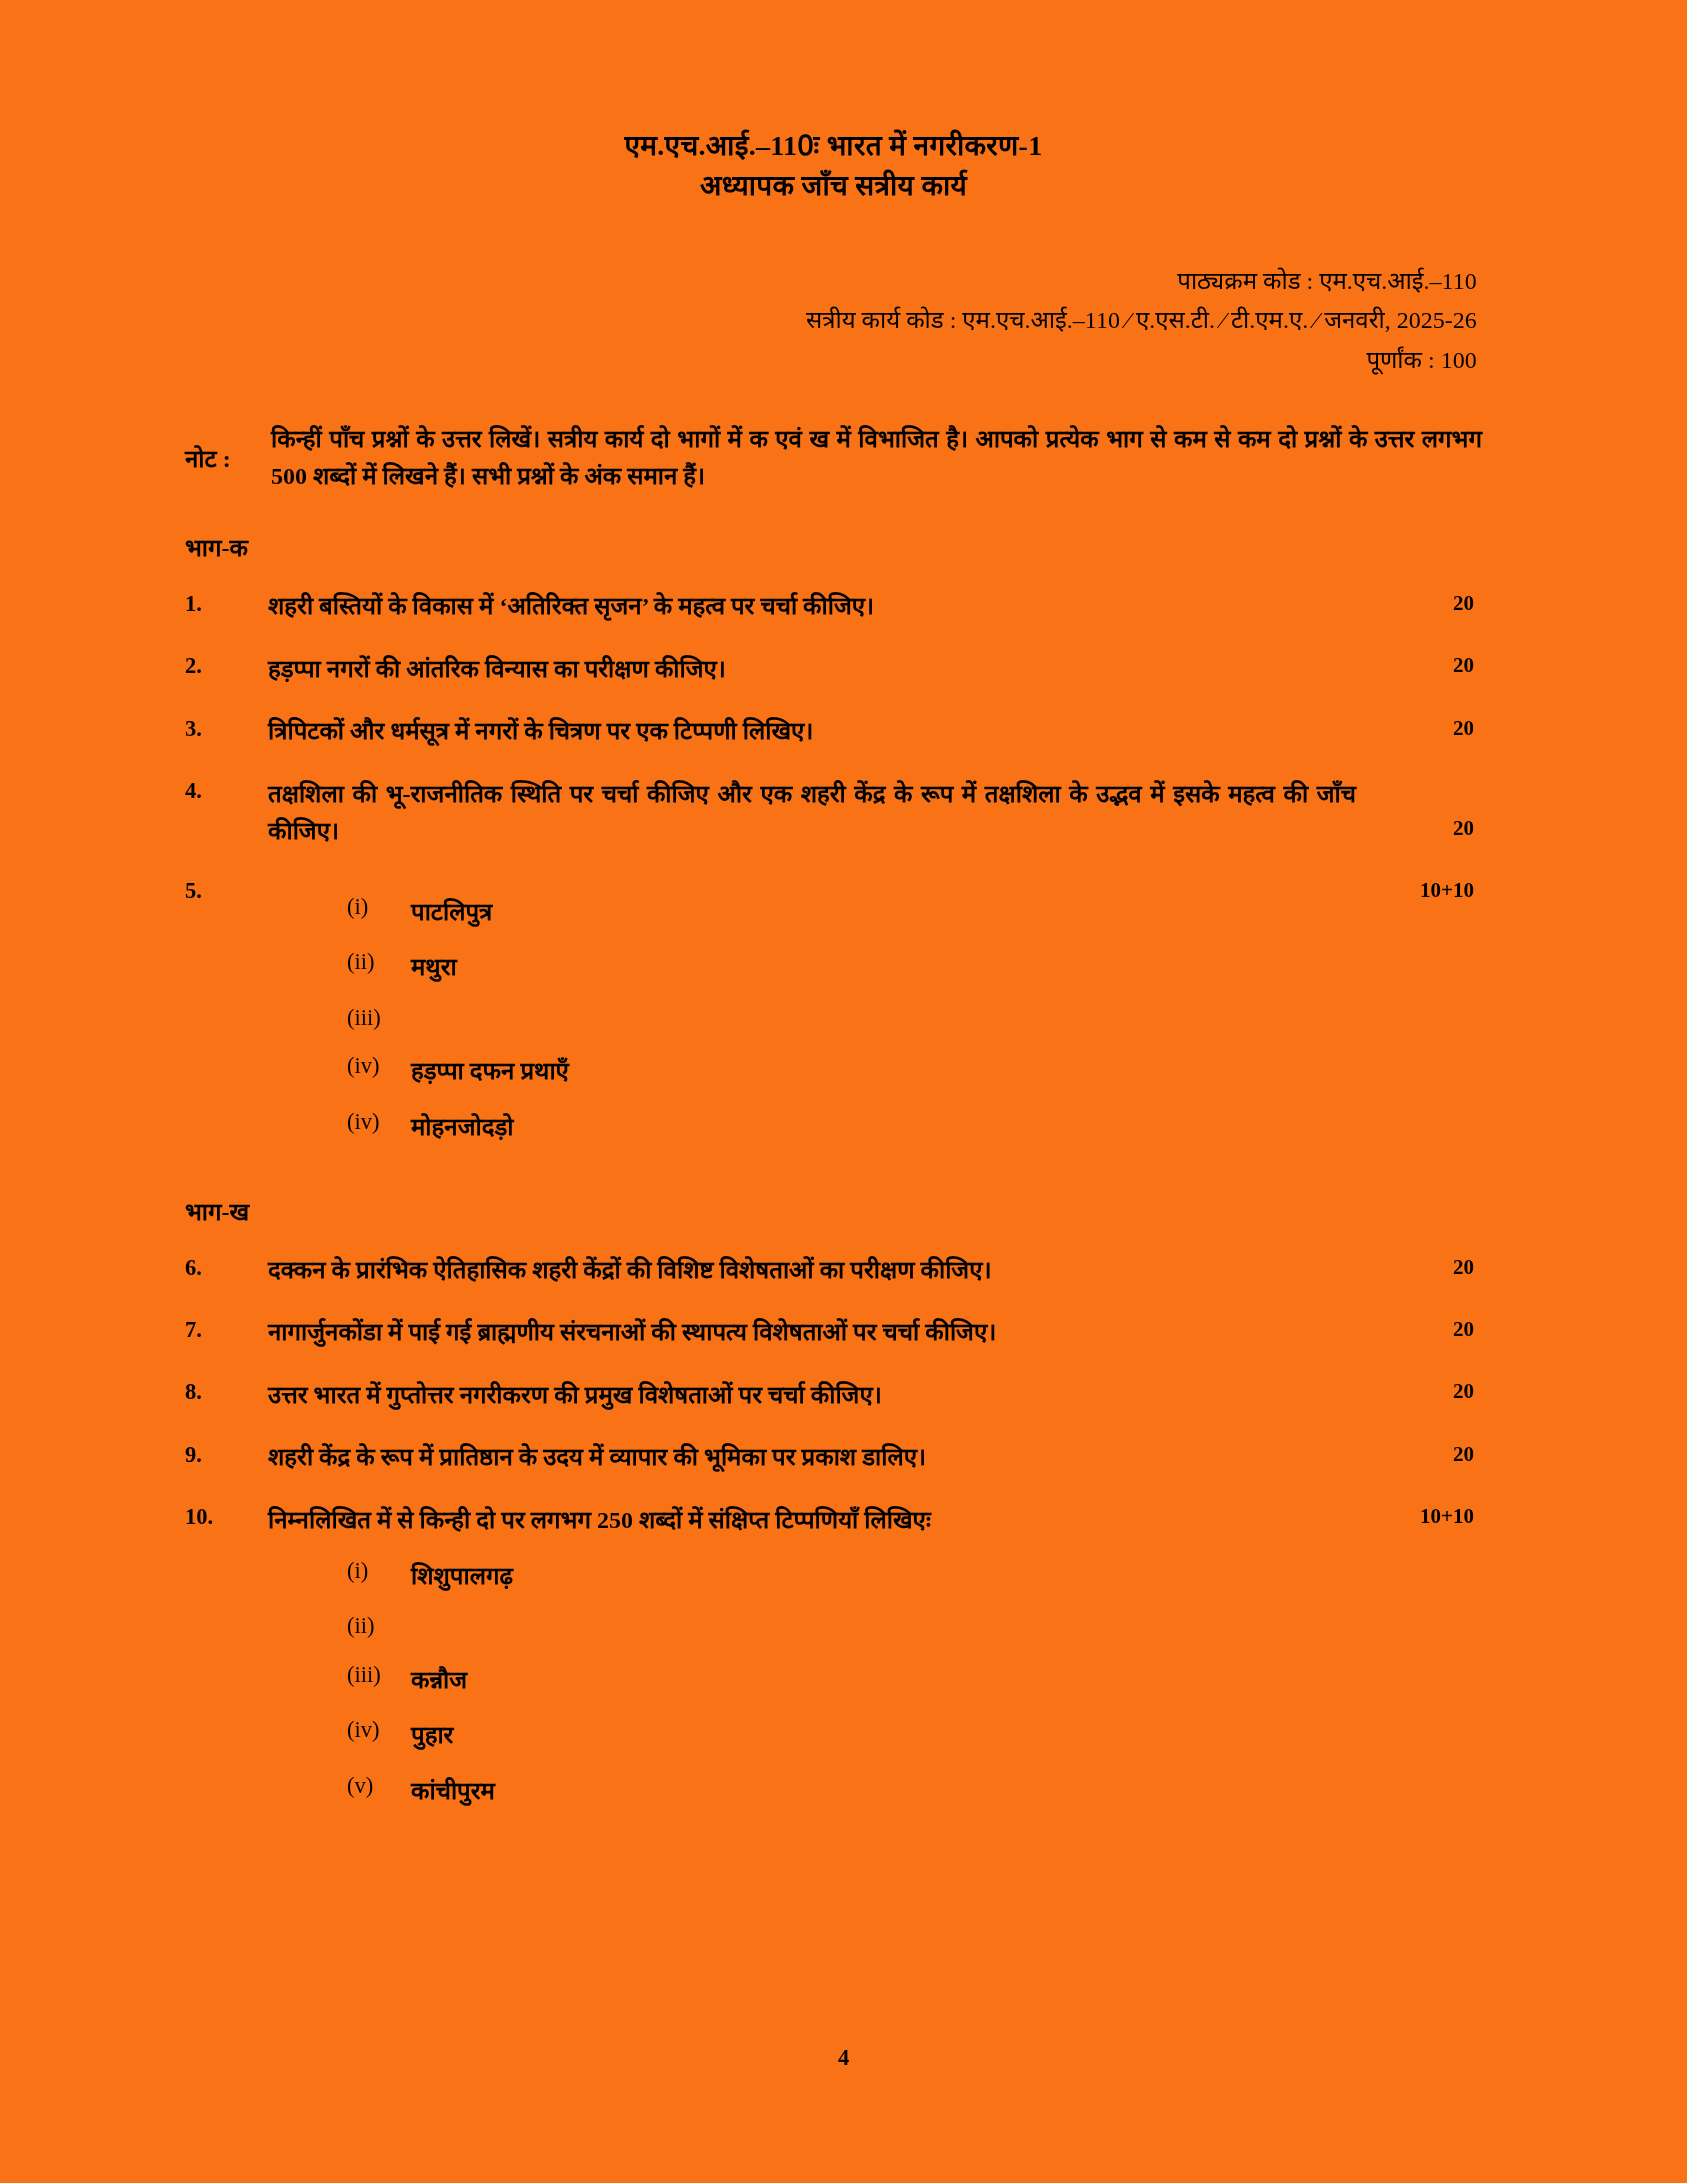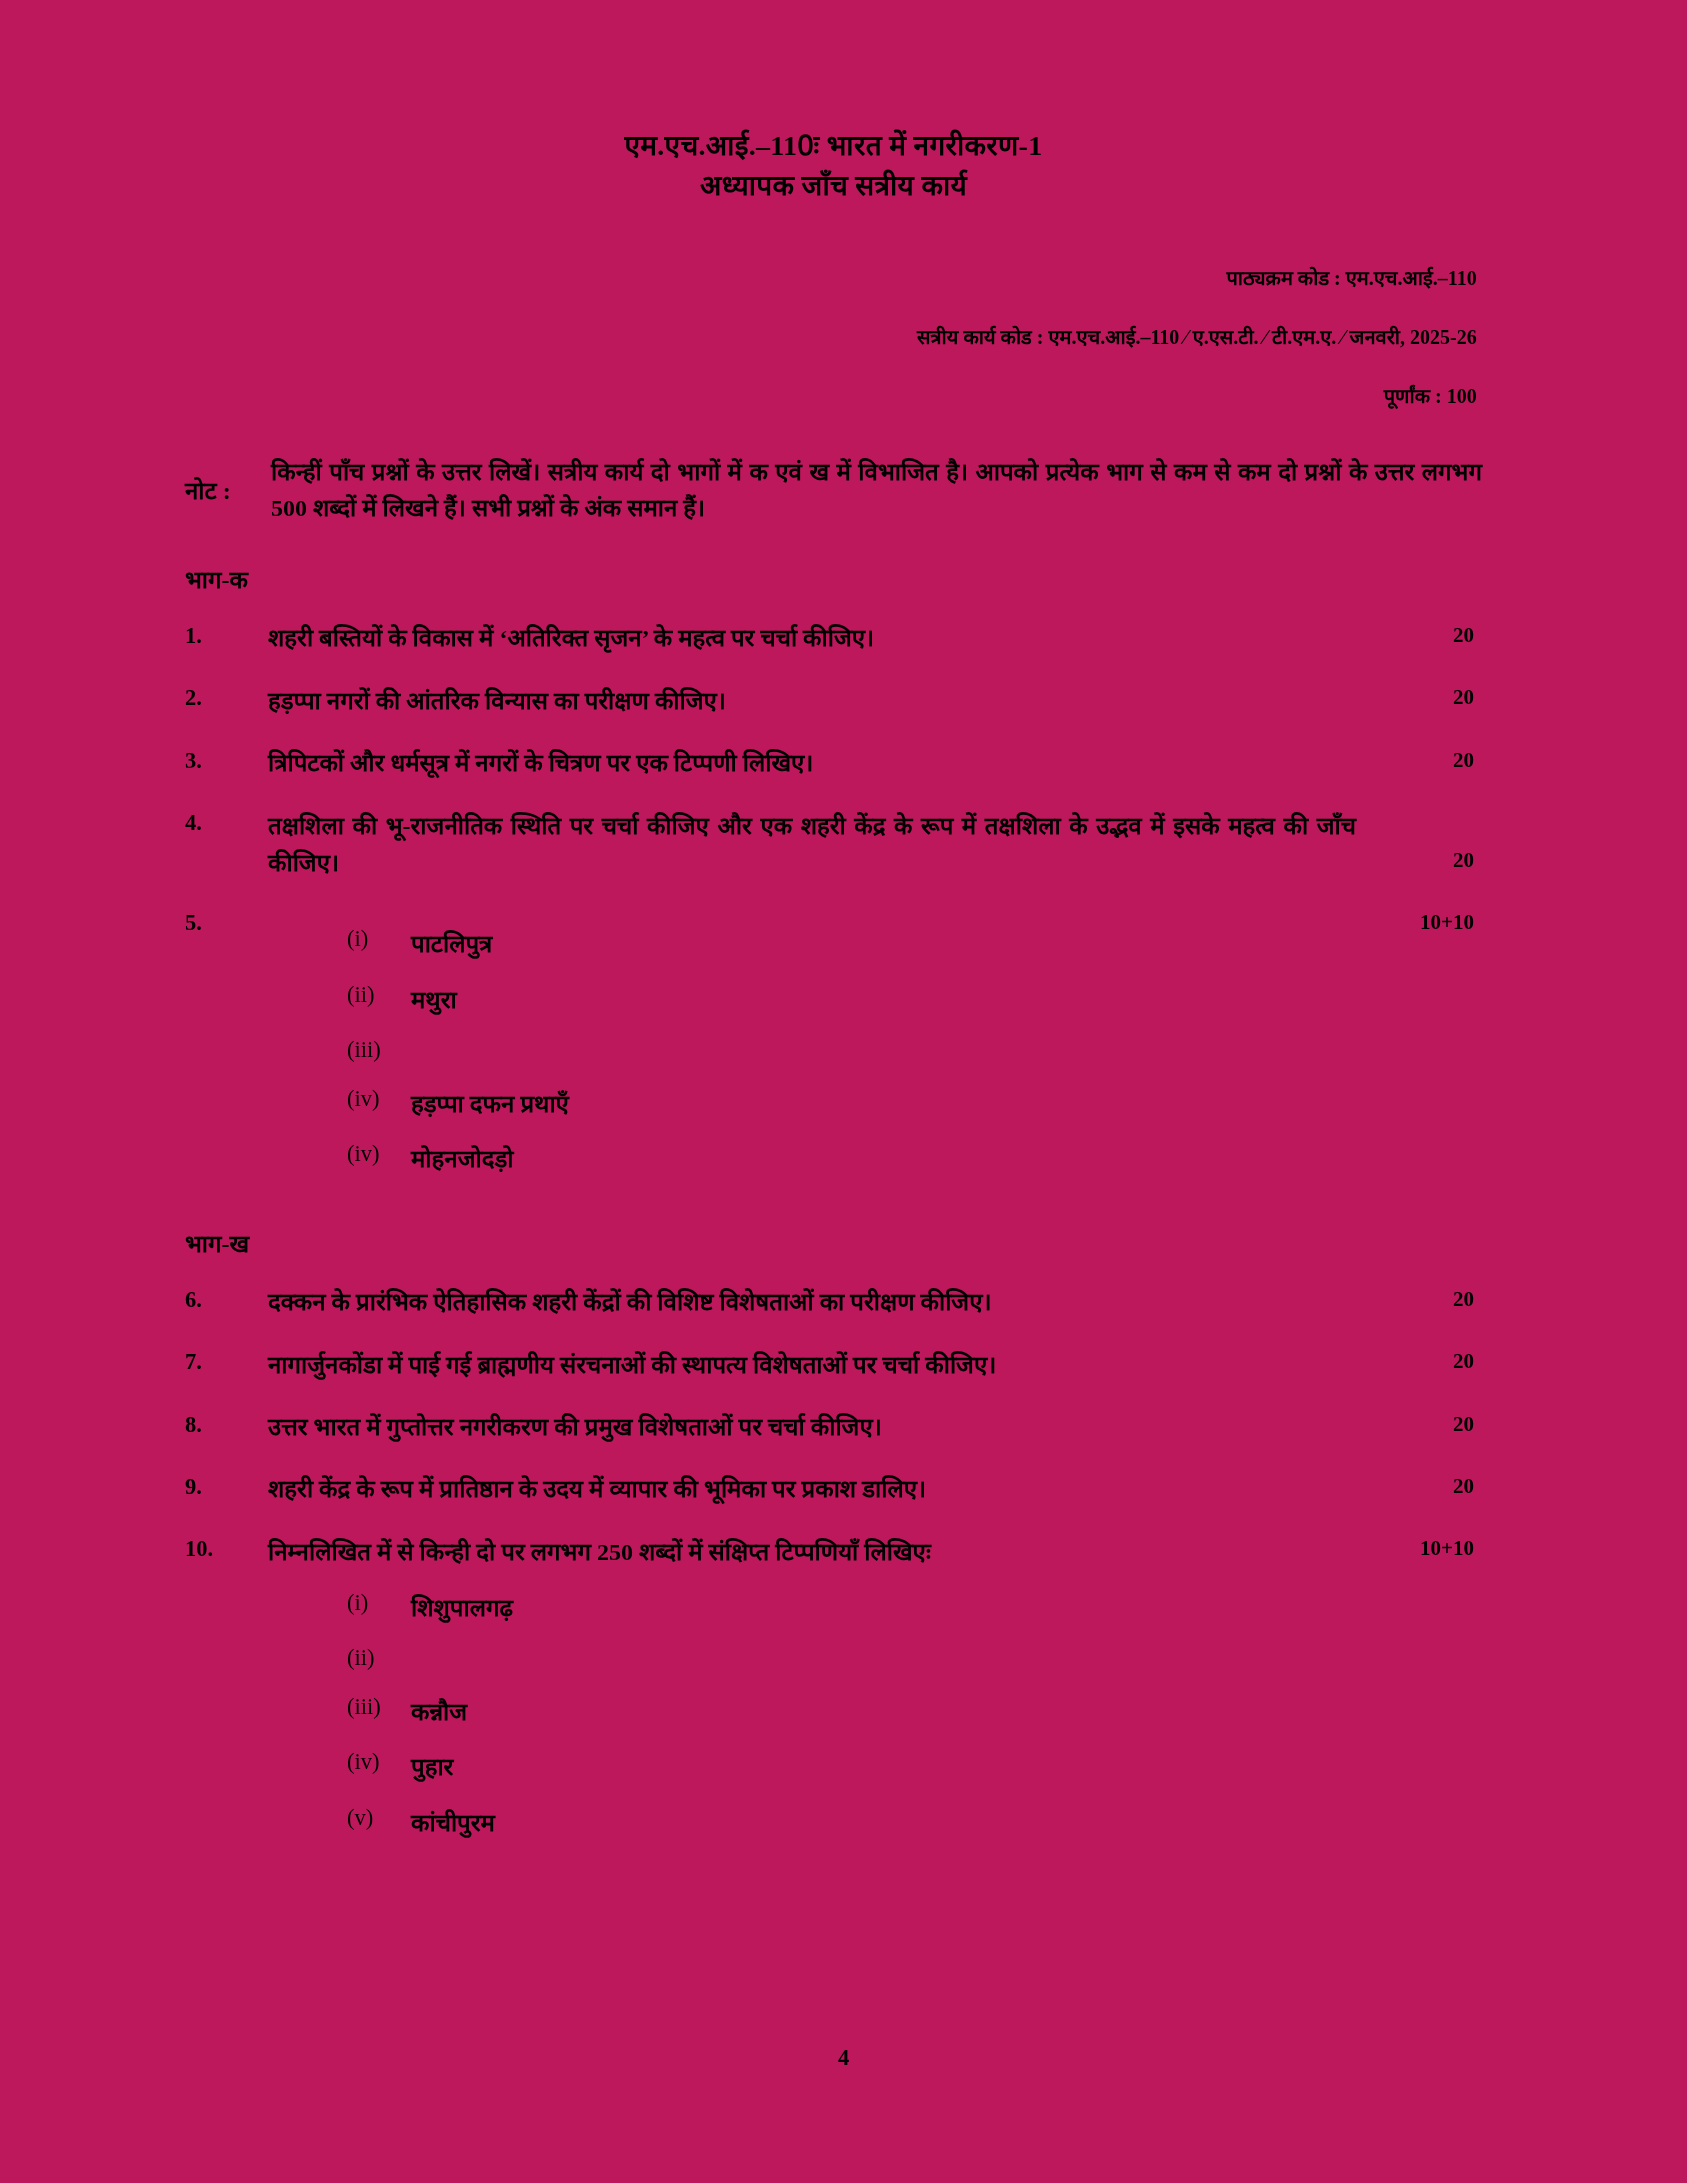--- a/index.html
+++ b/index.html
@@ -8,21 +8,21 @@
     background: #ffffff;
   }
   body {
     font-family: "Liberation Serif", "DejaVu Serif", serif;
     color: #000000;
   }
   .page {
     position: relative;
     width: 1687px;
     height: 2183px;
-    background: #be185d;
+    background: #f97316;
     box-sizing: border-box;
     padding: 0;
     overflow: hidden;
   }
   .content {
     position: absolute;
     left: 185px;
     top: 0;
     width: 1297px;
   }
@@ -40,25 +40,24 @@
     white-space: nowrap;
   }
 
   
   .code-block {
     margin-top: 56px;
     text-align: right;
     padding-right: 5.3px;
   }
   .code-line {
-    font-size: 20px;
-    font-weight: bold;
+    font-size: 24px;
+    font-weight: normal;
     line-height: 1.65;
     white-space: nowrap;
-    margin-top: 26px;
   }
 
   
   .note-row {
     display: flex;
     margin-top: 41px;
     align-items: center;
   }
   .note-label {
     flex: 0 0 86px;

